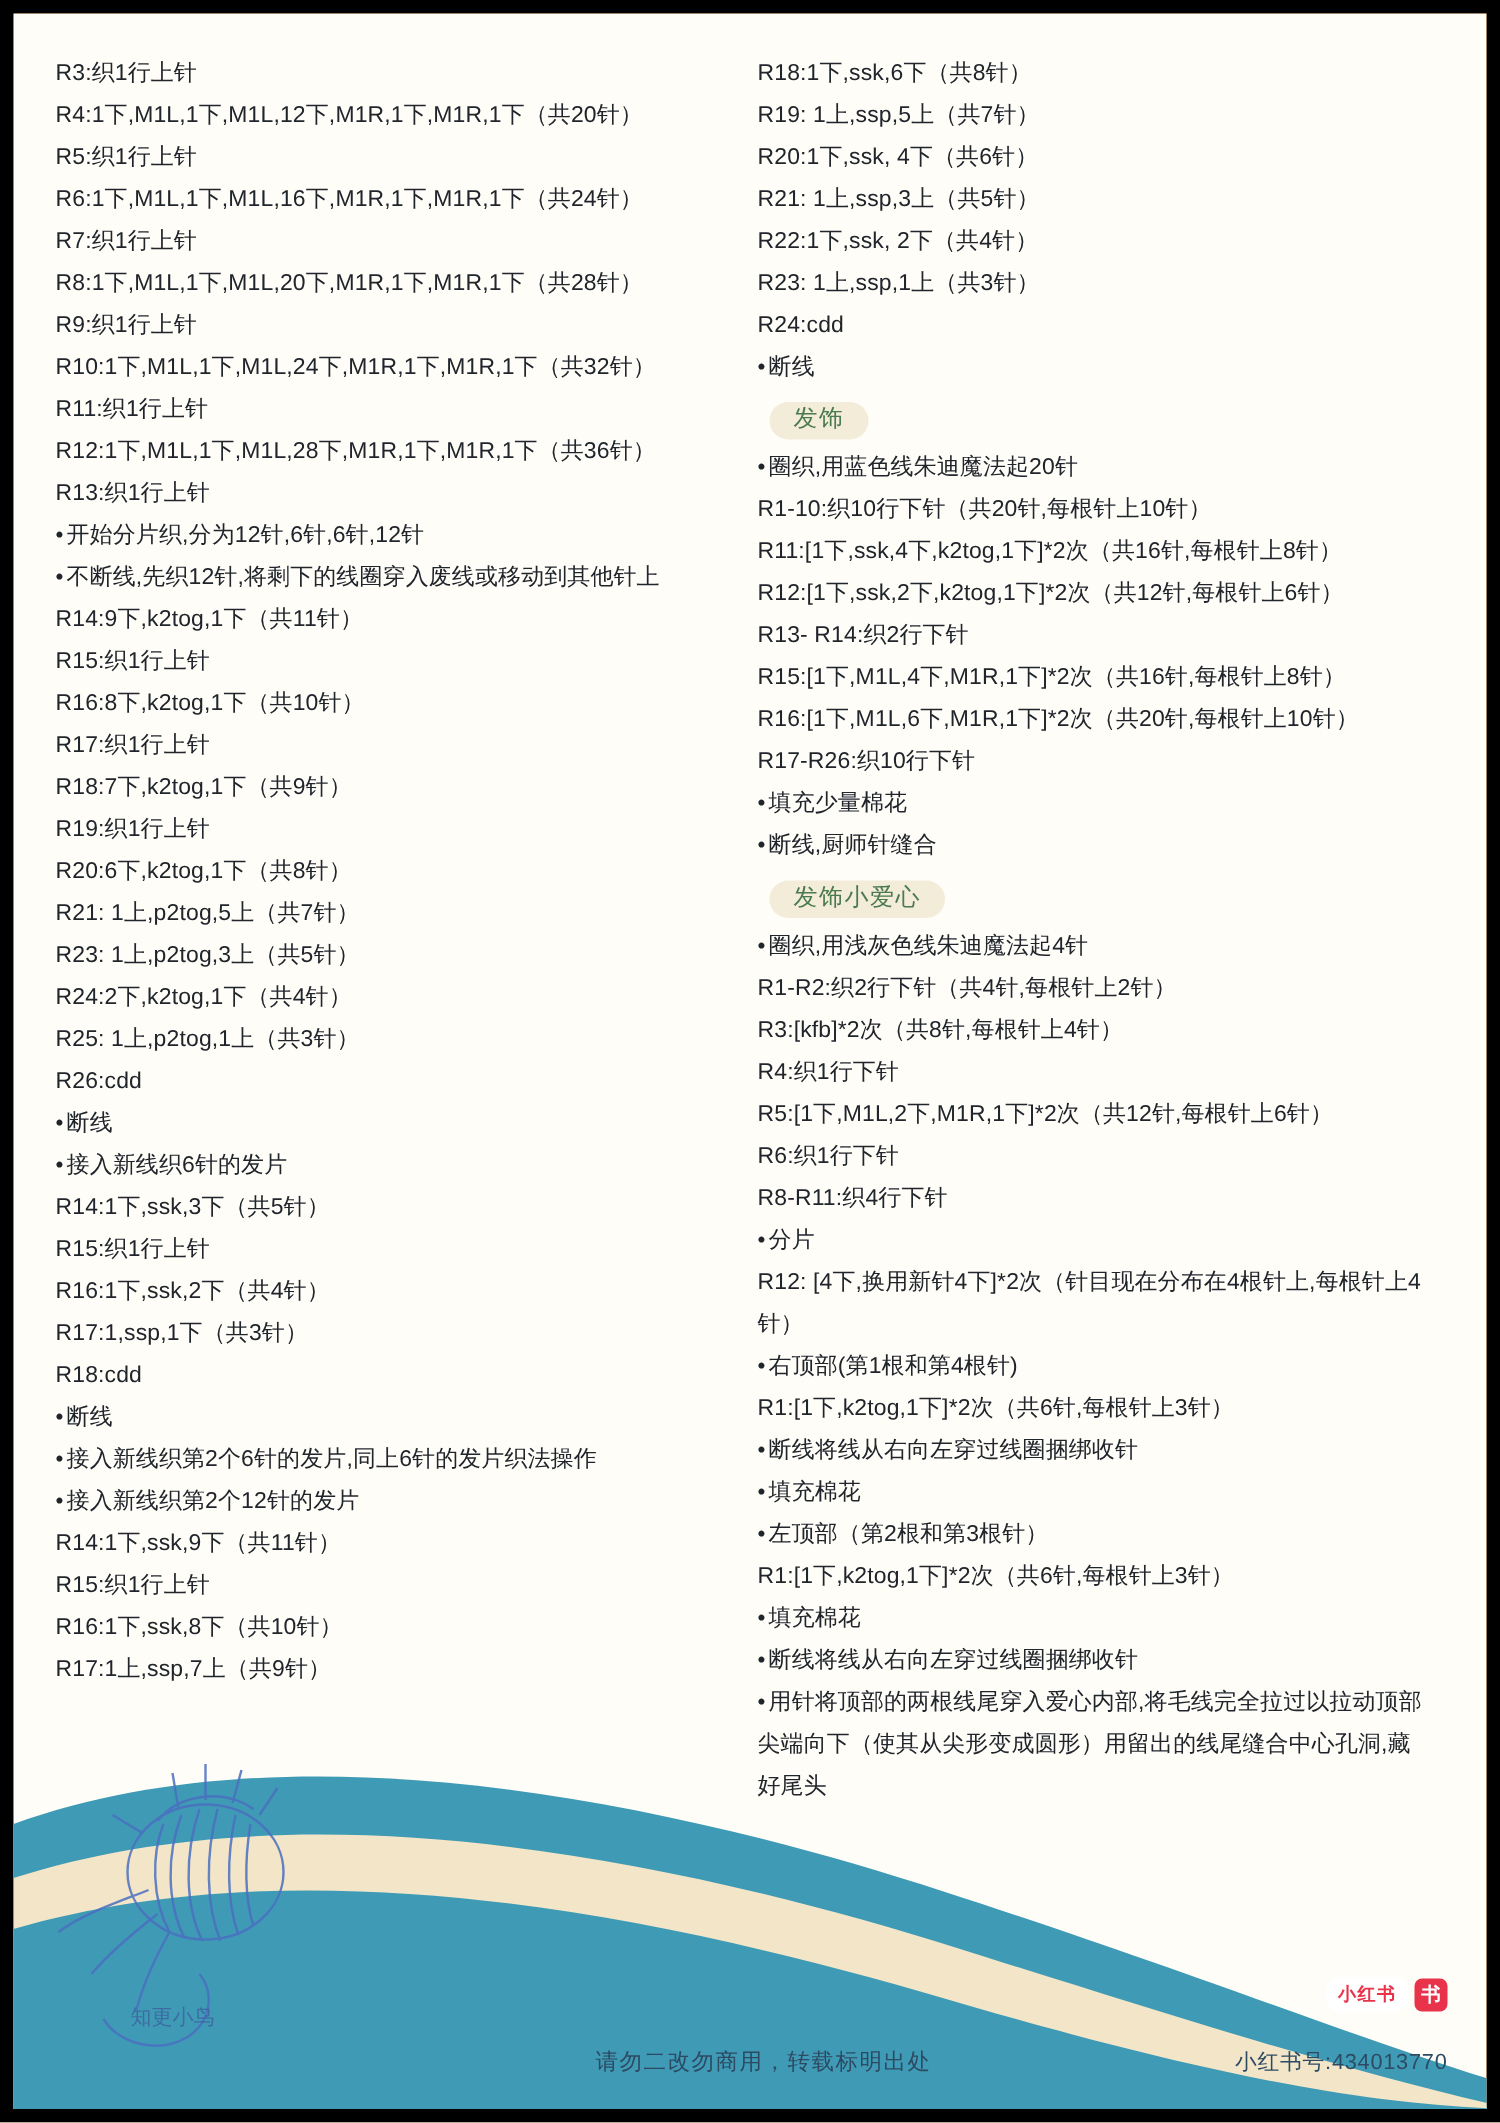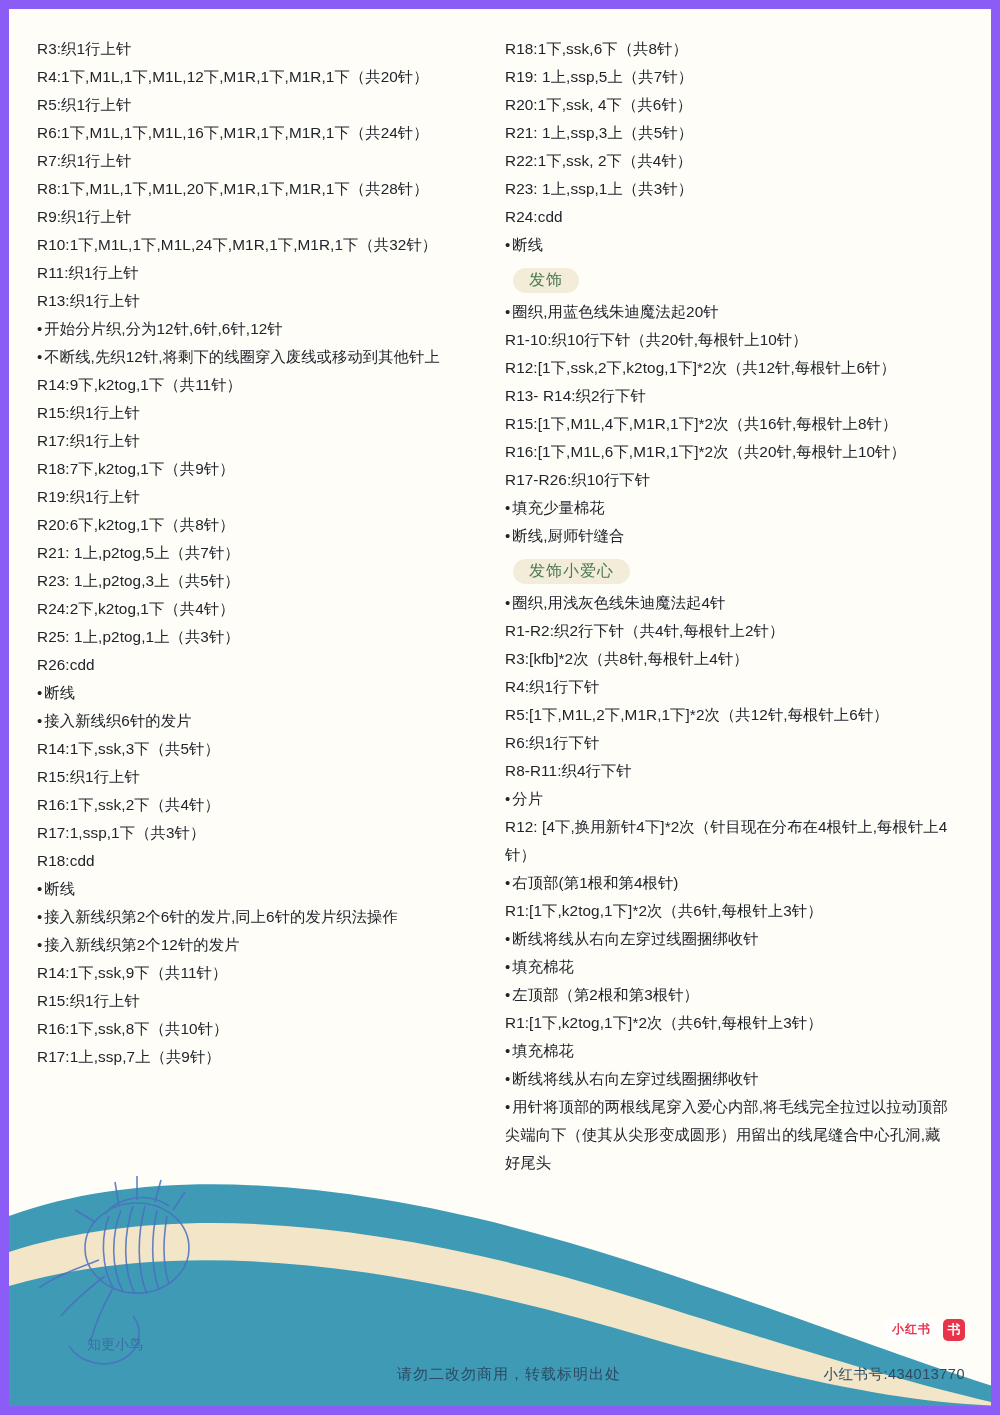--- a/index.html
+++ b/index.html
@@ -12,21 +12,21 @@
     background: #f5eee0;
     font-family: "Liberation Sans", sans-serif;
     overflow: hidden;
   }
   .page {
     position: relative;
     width: 1000px;
     height: 1415px;
     background: #fdba74;
     box-sizing: border-box;
-    border: 9px solid #8b5cf6;
+    border: 9px solid #000000;
     overflow: hidden;
   }
   .paper {
     position: absolute;
     left: 0; top: 0; right: 0; bottom: 0;
     background: #fffdf8;
   }
   .columns {
     position: absolute;
     left: 0; top: 0;
@@ -146,25 +146,27 @@
     <div class="col left" id="left-col">
         <div class="line">R3:织1行上针</div>
         <div class="line">R4:1下,M1L,1下,M1L,12下,M1R,1下,M1R,1下（共20针）</div>
         <div class="line">R5:织1行上针</div>
         <div class="line">R6:1下,M1L,1下,M1L,16下,M1R,1下,M1R,1下（共24针）</div>
         <div class="line">R7:织1行上针</div>
         <div class="line">R8:1下,M1L,1下,M1L,20下,M1R,1下,M1R,1下（共28针）</div>
         <div class="line">R9:织1行上针</div>
         <div class="line">R10:1下,M1L,1下,M1L,24下,M1R,1下,M1R,1下（共32针）</div>
         <div class="line">R11:织1行上针</div>
+        <div class="line">R12:1下,M1L,1下,M1L,28下,M1R,1下,M1R,1下（共36针）</div>
         <div class="line">R13:织1行上针</div>
         <div class="line bullet">开始分片织,分为12针,6针,6针,12针</div>
         <div class="line bullet">不断线,先织12针,将剩下的线圈穿入废线或移动到其他针上</div>
         <div class="line">R14:9下,k2tog,1下（共11针）</div>
         <div class="line">R15:织1行上针</div>
+        <div class="line">R16:8下,k2tog,1下（共10针）</div>
         <div class="line">R17:织1行上针</div>
         <div class="line">R18:7下,k2tog,1下（共9针）</div>
         <div class="line">R19:织1行上针</div>
         <div class="line">R20:6下,k2tog,1下（共8针）</div>
         <div class="line">R21: 1上,p2tog,5上（共7针）</div>
         <div class="line">R23: 1上,p2tog,3上（共5针）</div>
         <div class="line">R24:2下,k2tog,1下（共4针）</div>
         <div class="line">R25: 1上,p2tog,1上（共3针）</div>
         <div class="line">R26:cdd</div>
         <div class="line bullet">断线</div>
@@ -187,20 +189,21 @@
         <div class="line">R19: 1上,ssp,5上（共7针）</div>
         <div class="line">R20:1下,ssk, 4下（共6针）</div>
         <div class="line">R21: 1上,ssp,3上（共5针）</div>
         <div class="line">R22:1下,ssk, 2下（共4针）</div>
         <div class="line">R23: 1上,ssp,1上（共3针）</div>
         <div class="line">R24:cdd</div>
         <div class="line bullet">断线</div>
         <div class="section-wrap"><span class="section-tag">发饰</span></div>
         <div class="line bullet">圈织,用蓝色线朱迪魔法起20针</div>
         <div class="line">R1-10:织10行下针（共20针,每根针上10针）</div>
+        <div class="line">R11:[1下,ssk,4下,k2tog,1下]*2次（共16针,每根针上8针）</div>
         <div class="line">R12:[1下,ssk,2下,k2tog,1下]*2次（共12针,每根针上6针）</div>
         <div class="line">R13- R14:织2行下针</div>
         <div class="line">R15:[1下,M1L,4下,M1R,1下]*2次（共16针,每根针上8针）</div>
         <div class="line">R16:[1下,M1L,6下,M1R,1下]*2次（共20针,每根针上10针）</div>
         <div class="line">R17-R26:织10行下针</div>
         <div class="line bullet">填充少量棉花</div>
         <div class="line bullet">断线,厨师针缝合</div>
         <div class="section-wrap"><span class="section-tag">发饰小爱心</span></div>
         <div class="line bullet">圈织,用浅灰色线朱迪魔法起4针</div>
         <div class="line">R1-R2:织2行下针（共4针,每根针上2针）</div>

